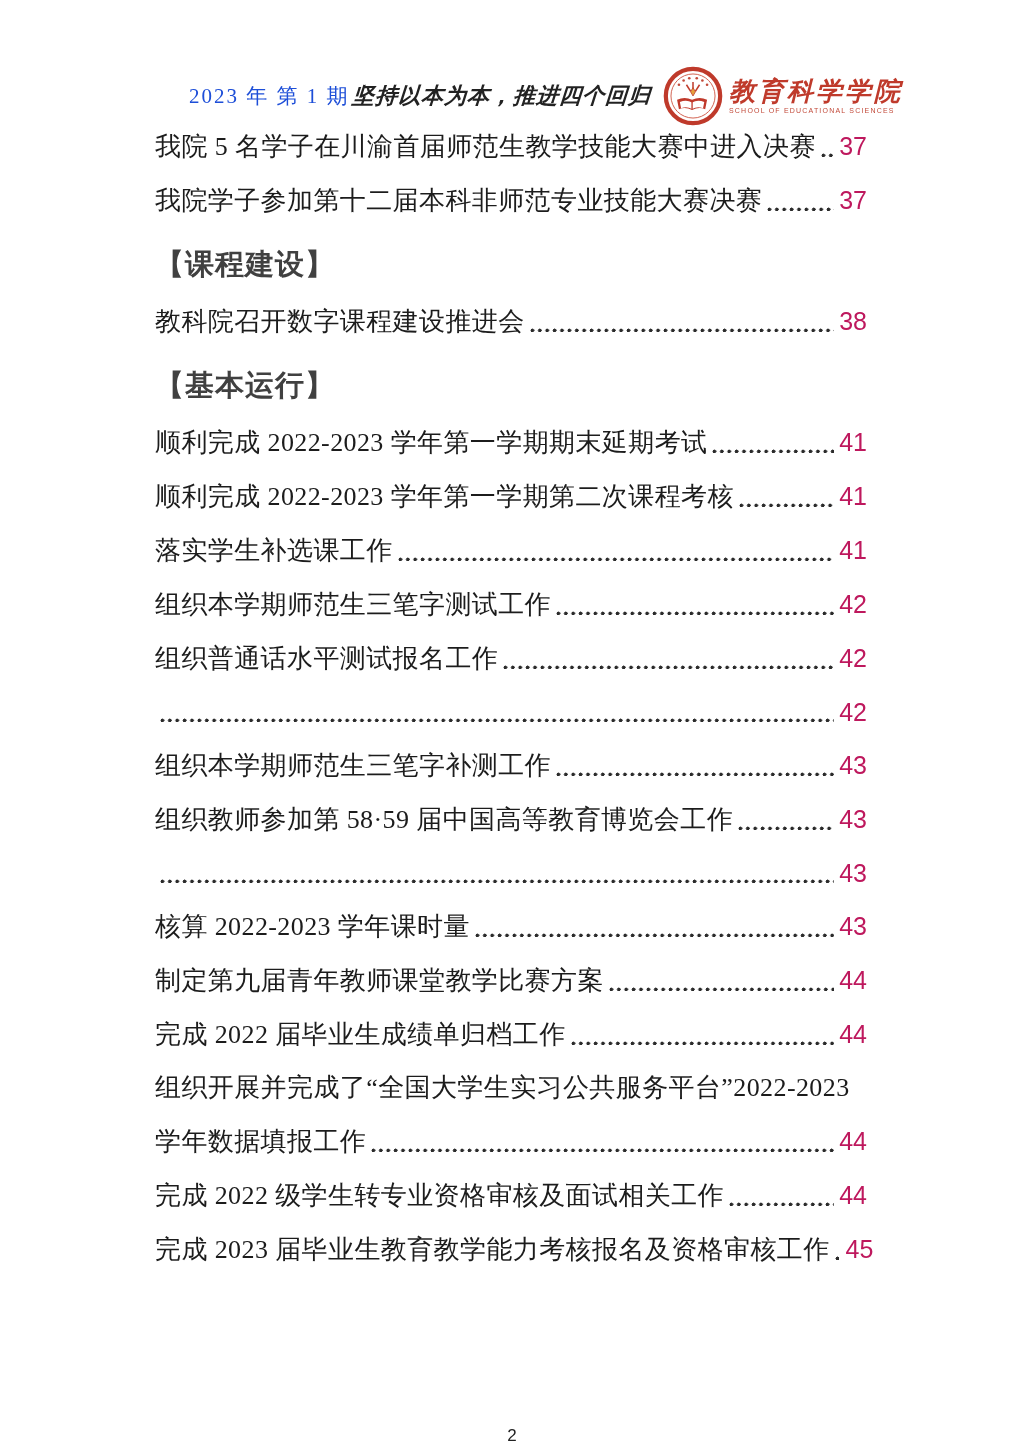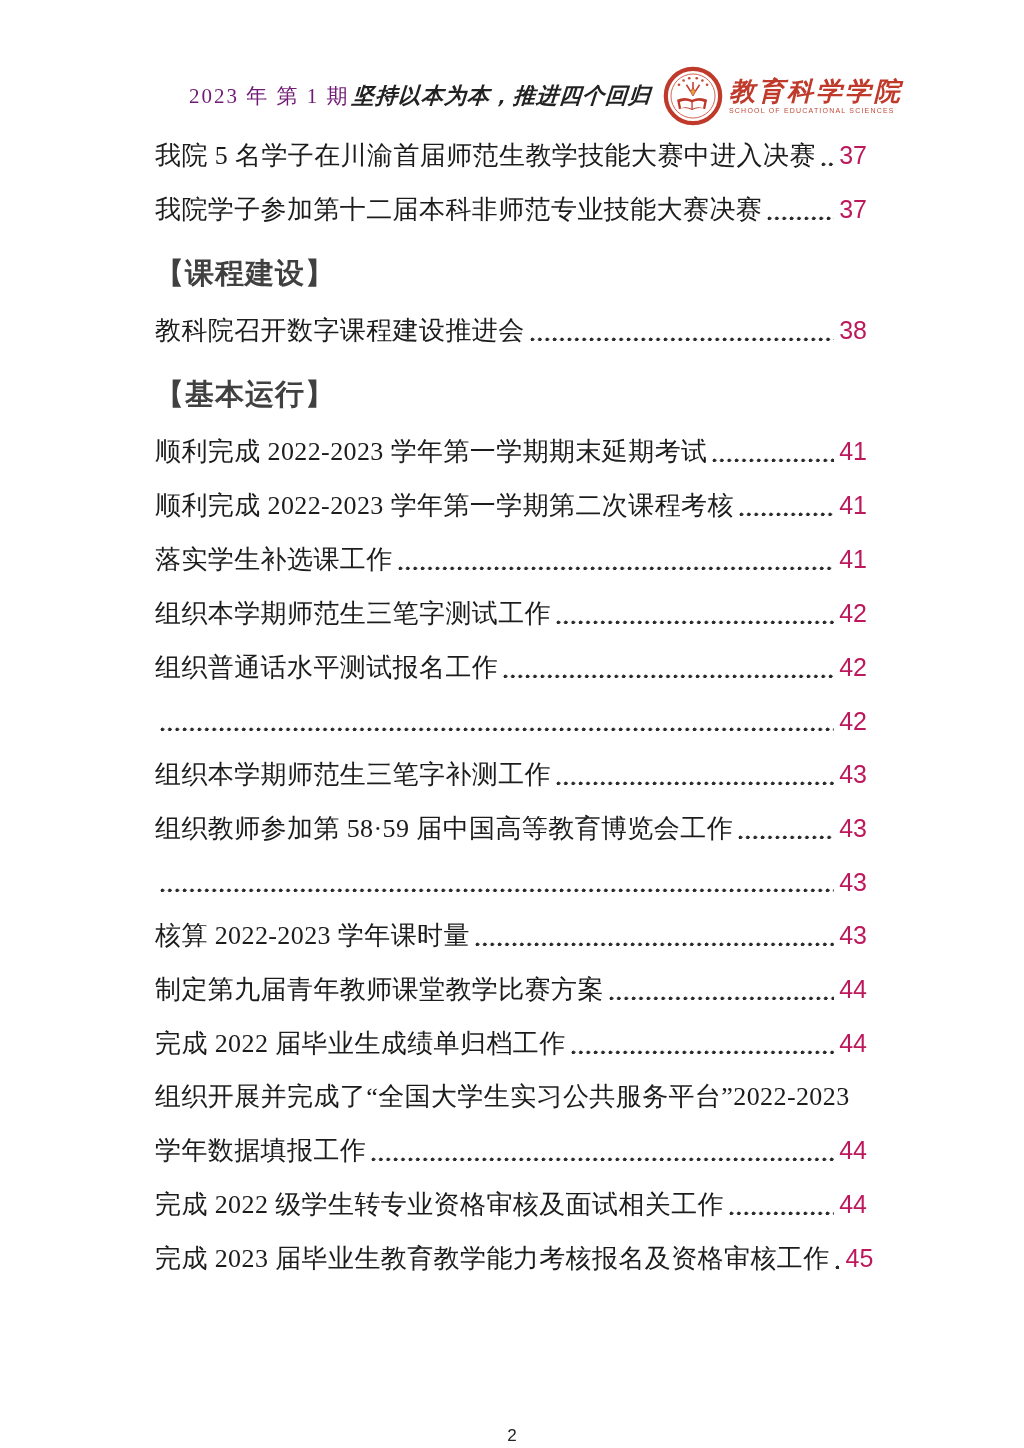--- a/index.html
+++ b/index.html
@@ -12,21 +12,21 @@
     color:#1c1c1c;
   }
   .page{width:1024px;height:1448px;position:relative;}
   
   .header{
     margin:70px 0 0 155px;
     width:748px;height:52px;
     display:flex;align-items:center;
   }
   .issue{
-    font-size:21px;letter-spacing:2px;color:#701a75;
+    font-size:21px;letter-spacing:2px;color:#1d4ed8;
     margin-left:34px;white-space:nowrap;
   }
   .slogan{
     flex:1;text-align:center;
     font-size:22px;font-style:italic;font-weight:600;
     letter-spacing:1px;color:#222;white-space:nowrap;
     transform:skewX(-4deg);
   }
   .logo{display:flex;align-items:center;margin-left:10px;}
   .seal{width:60px;height:60px;flex:none;}
@@ -34,21 +34,21 @@
   .logo-cn{
     font-size:26px;font-weight:bold;font-style:italic;
     color:#bf3a2b;letter-spacing:3px;white-space:nowrap;line-height:28px;
   }
   .logo-en{
     font-size:7px;color:#c24a3a;letter-spacing:1.2px;
     font-family:"Liberation Sans",sans-serif;white-space:nowrap;margin-top:1px;
   }
   
   .toc{
-    margin:14px 0 0 155px;
+    margin:5px 0 0 155px;
     width:712px;
   }
   .toc-row{
     display:flex;align-items:baseline;
     line-height:38px;margin-bottom:15px;
     font-size:26px;
   }
   .toc-row .title{white-space:nowrap;letter-spacing:0.4px;}
   .toc-row.plain{display:block;white-space:nowrap;letter-spacing:0.4px;}
   .leader{

